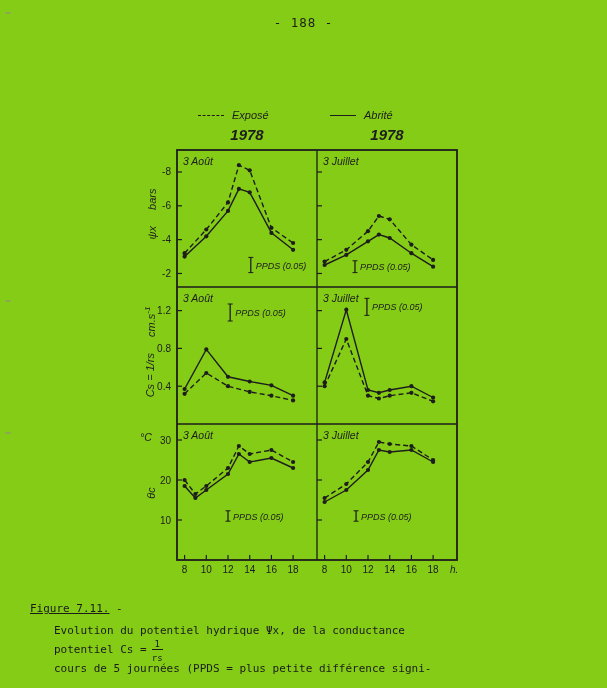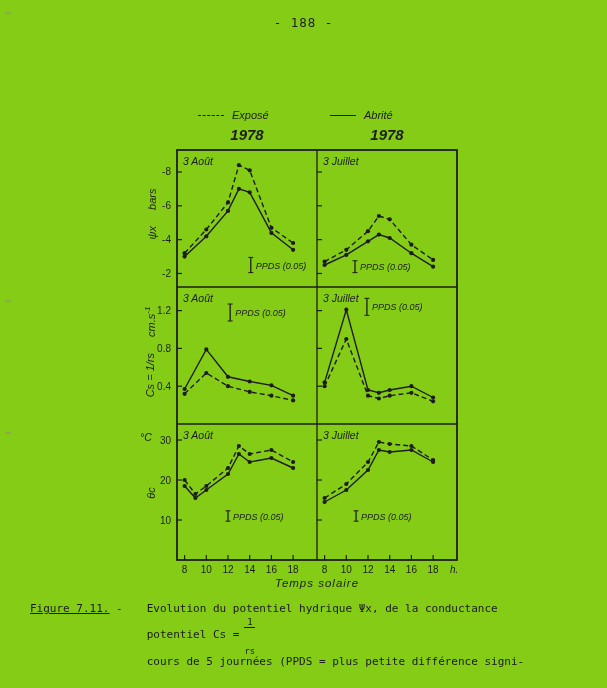--- a/index.html
+++ b/index.html
@@ -31,29 +31,29 @@
   .ylabel sup{font-size:8px;}
   .celsius{position:absolute;left:140px;top:431px;font-style:italic;font-size:10.5px;}
   .x-title{
     position:absolute;left:177px;top:577px;width:280px;text-align:center;
     font-style:italic;font-size:11.5px;letter-spacing:1px;
   }
   .caption{
     position:absolute;left:30px;top:601px;right:16px;
     font-family:"DejaVu Sans Mono",monospace;font-size:11px;line-height:15px;color:#1b1b1b;
   }
-  .cap-row{display:flex;}
+  .cap-row{display:flex;gap:7px;flex-direction:column;}
   .cap-label{white-space:nowrap;}
   .underline{text-decoration:underline;}
   .cap-body > div{white-space:nowrap;margin-left:24px;}
   .frac{
     display:inline-flex;flex-direction:column;align-items:center;
     font-size:9px;line-height:9px;vertical-align:middle;margin:0 5px;transform:translateY(2px);
   }
-  .frac .fd{border-top:1px solid #1b1b1b;padding-top:19px;}
+  .frac .fd{border-top:1px solid #1b1b1b;padding-top:4px;}
   .speck{position:absolute;width:6px;height:2px;background:#8f8b83;opacity:.55;border-radius:1px;}
 </style>
 </head>
 <body>
 
 <div class="page">
 
   <div class="page-num">- 188 -</div>
 
   <span class="speck" style="left:5px;top:12px;"></span>
@@ -314,21 +314,20 @@
   </div>
   <div class="ylabel" style="left:80px;top:345px;width:140px;height:14px;">
     <span>Cs = 1/rs</span>
     <span class="unit"><span>cm.s</span><sup>-1</sup></span>
   </div>
   <div class="ylabel" style="left:131px;top:486px;width:40px;height:14px;">
     <span>θc</span>
   </div>
   <div class="celsius">°C</div>
 
-  <div class="x-title">Temps solaire</div>
 
   <div class="caption">
     <div class="cap-row">
       <span class="cap-label"><span class="underline">Figure 7.11.</span> <span>-</span></span>
       <div class="cap-body">
         <div>Evolution du potentiel hydrique Ψx, de la conductance</div>
         <div>
           <span>potentiel Cs =</span><span class="frac">
               <span class="fn">1</span>
               <span class="fd">rs</span>

